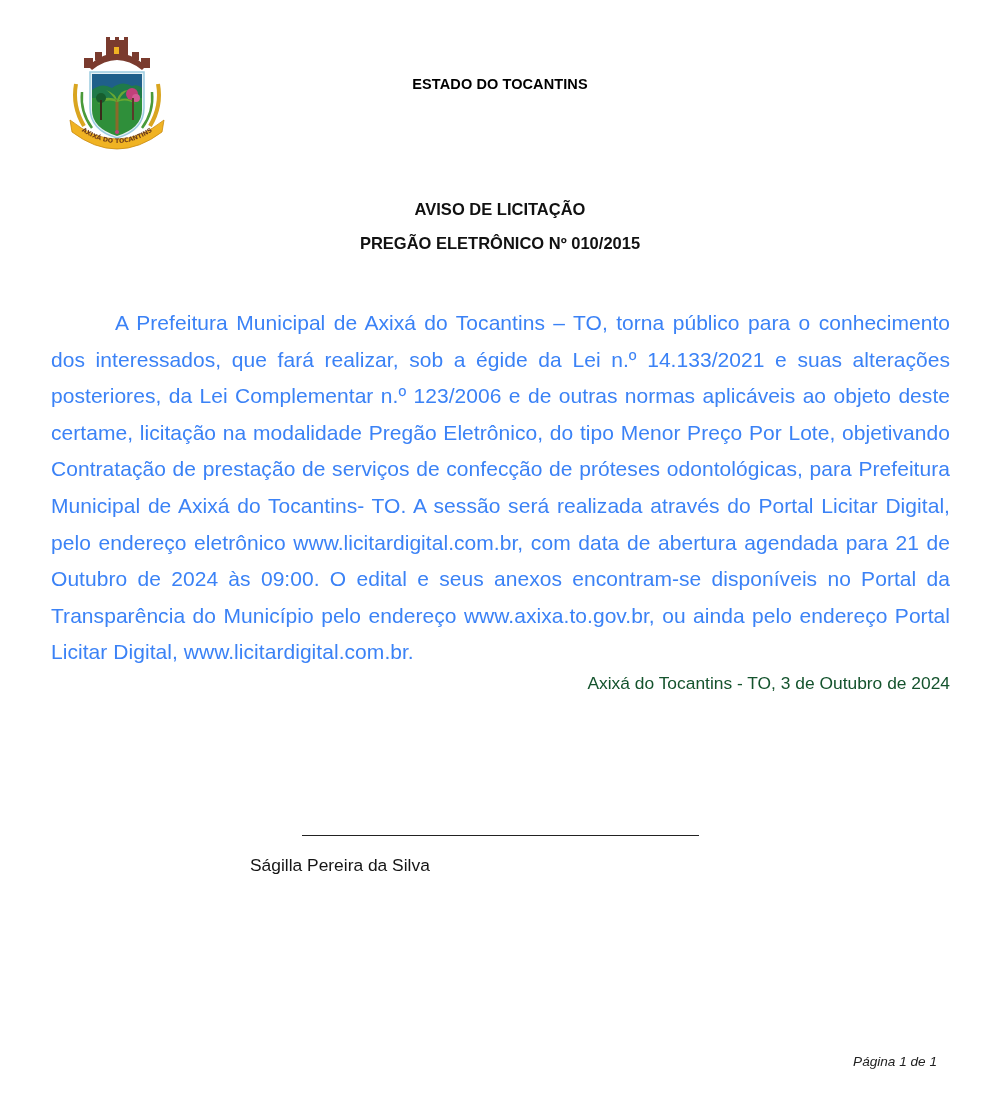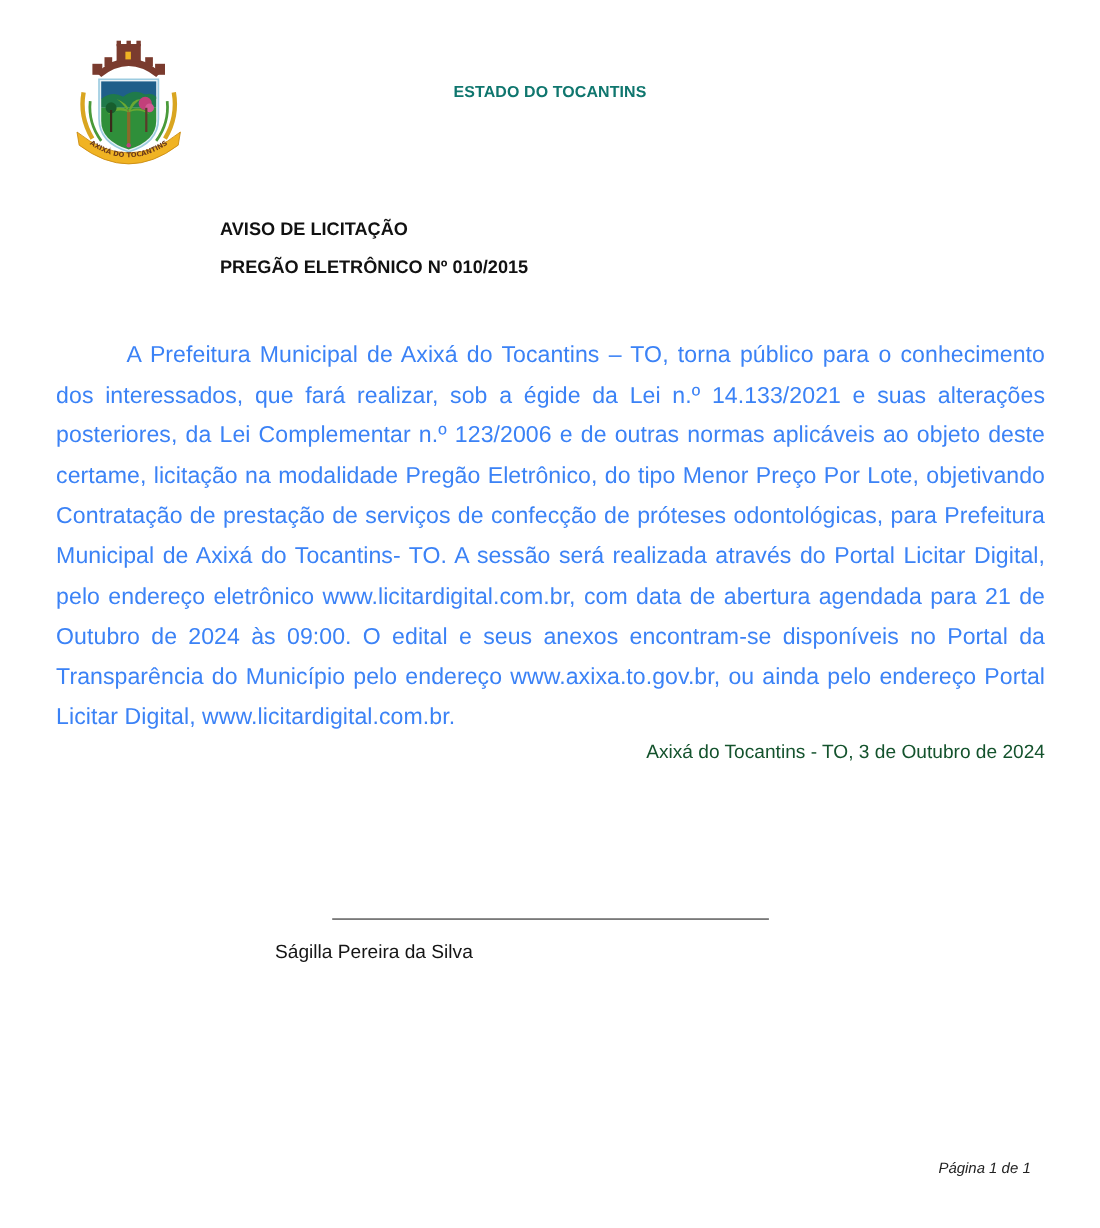--- a/index.html
+++ b/index.html
@@ -36,31 +36,32 @@
     
     .header {
       position: absolute;
       left: 250px;
       width: 500px;
       top: 74px;
       text-align: center;
       font-weight: bold;
       font-size: 14.5px;
       line-height: 21px;
-      color: #0f766e;
+      color: #000000;
       letter-spacing: 0.1px;
     }
     .header div { white-space: nowrap; }
 
     
     .titles {
       position: absolute;
       left: 200px;
       width: 600px;
       top: 198px;
+      text-align: center;
       font-weight: bold;
       font-size: 16.5px;
       color: #111;
     }
     .titles .t1 { height: 34px; line-height: 22px; }
     .titles .t2 { line-height: 22px; }
 
     
     .body-text {
       position: absolute;

